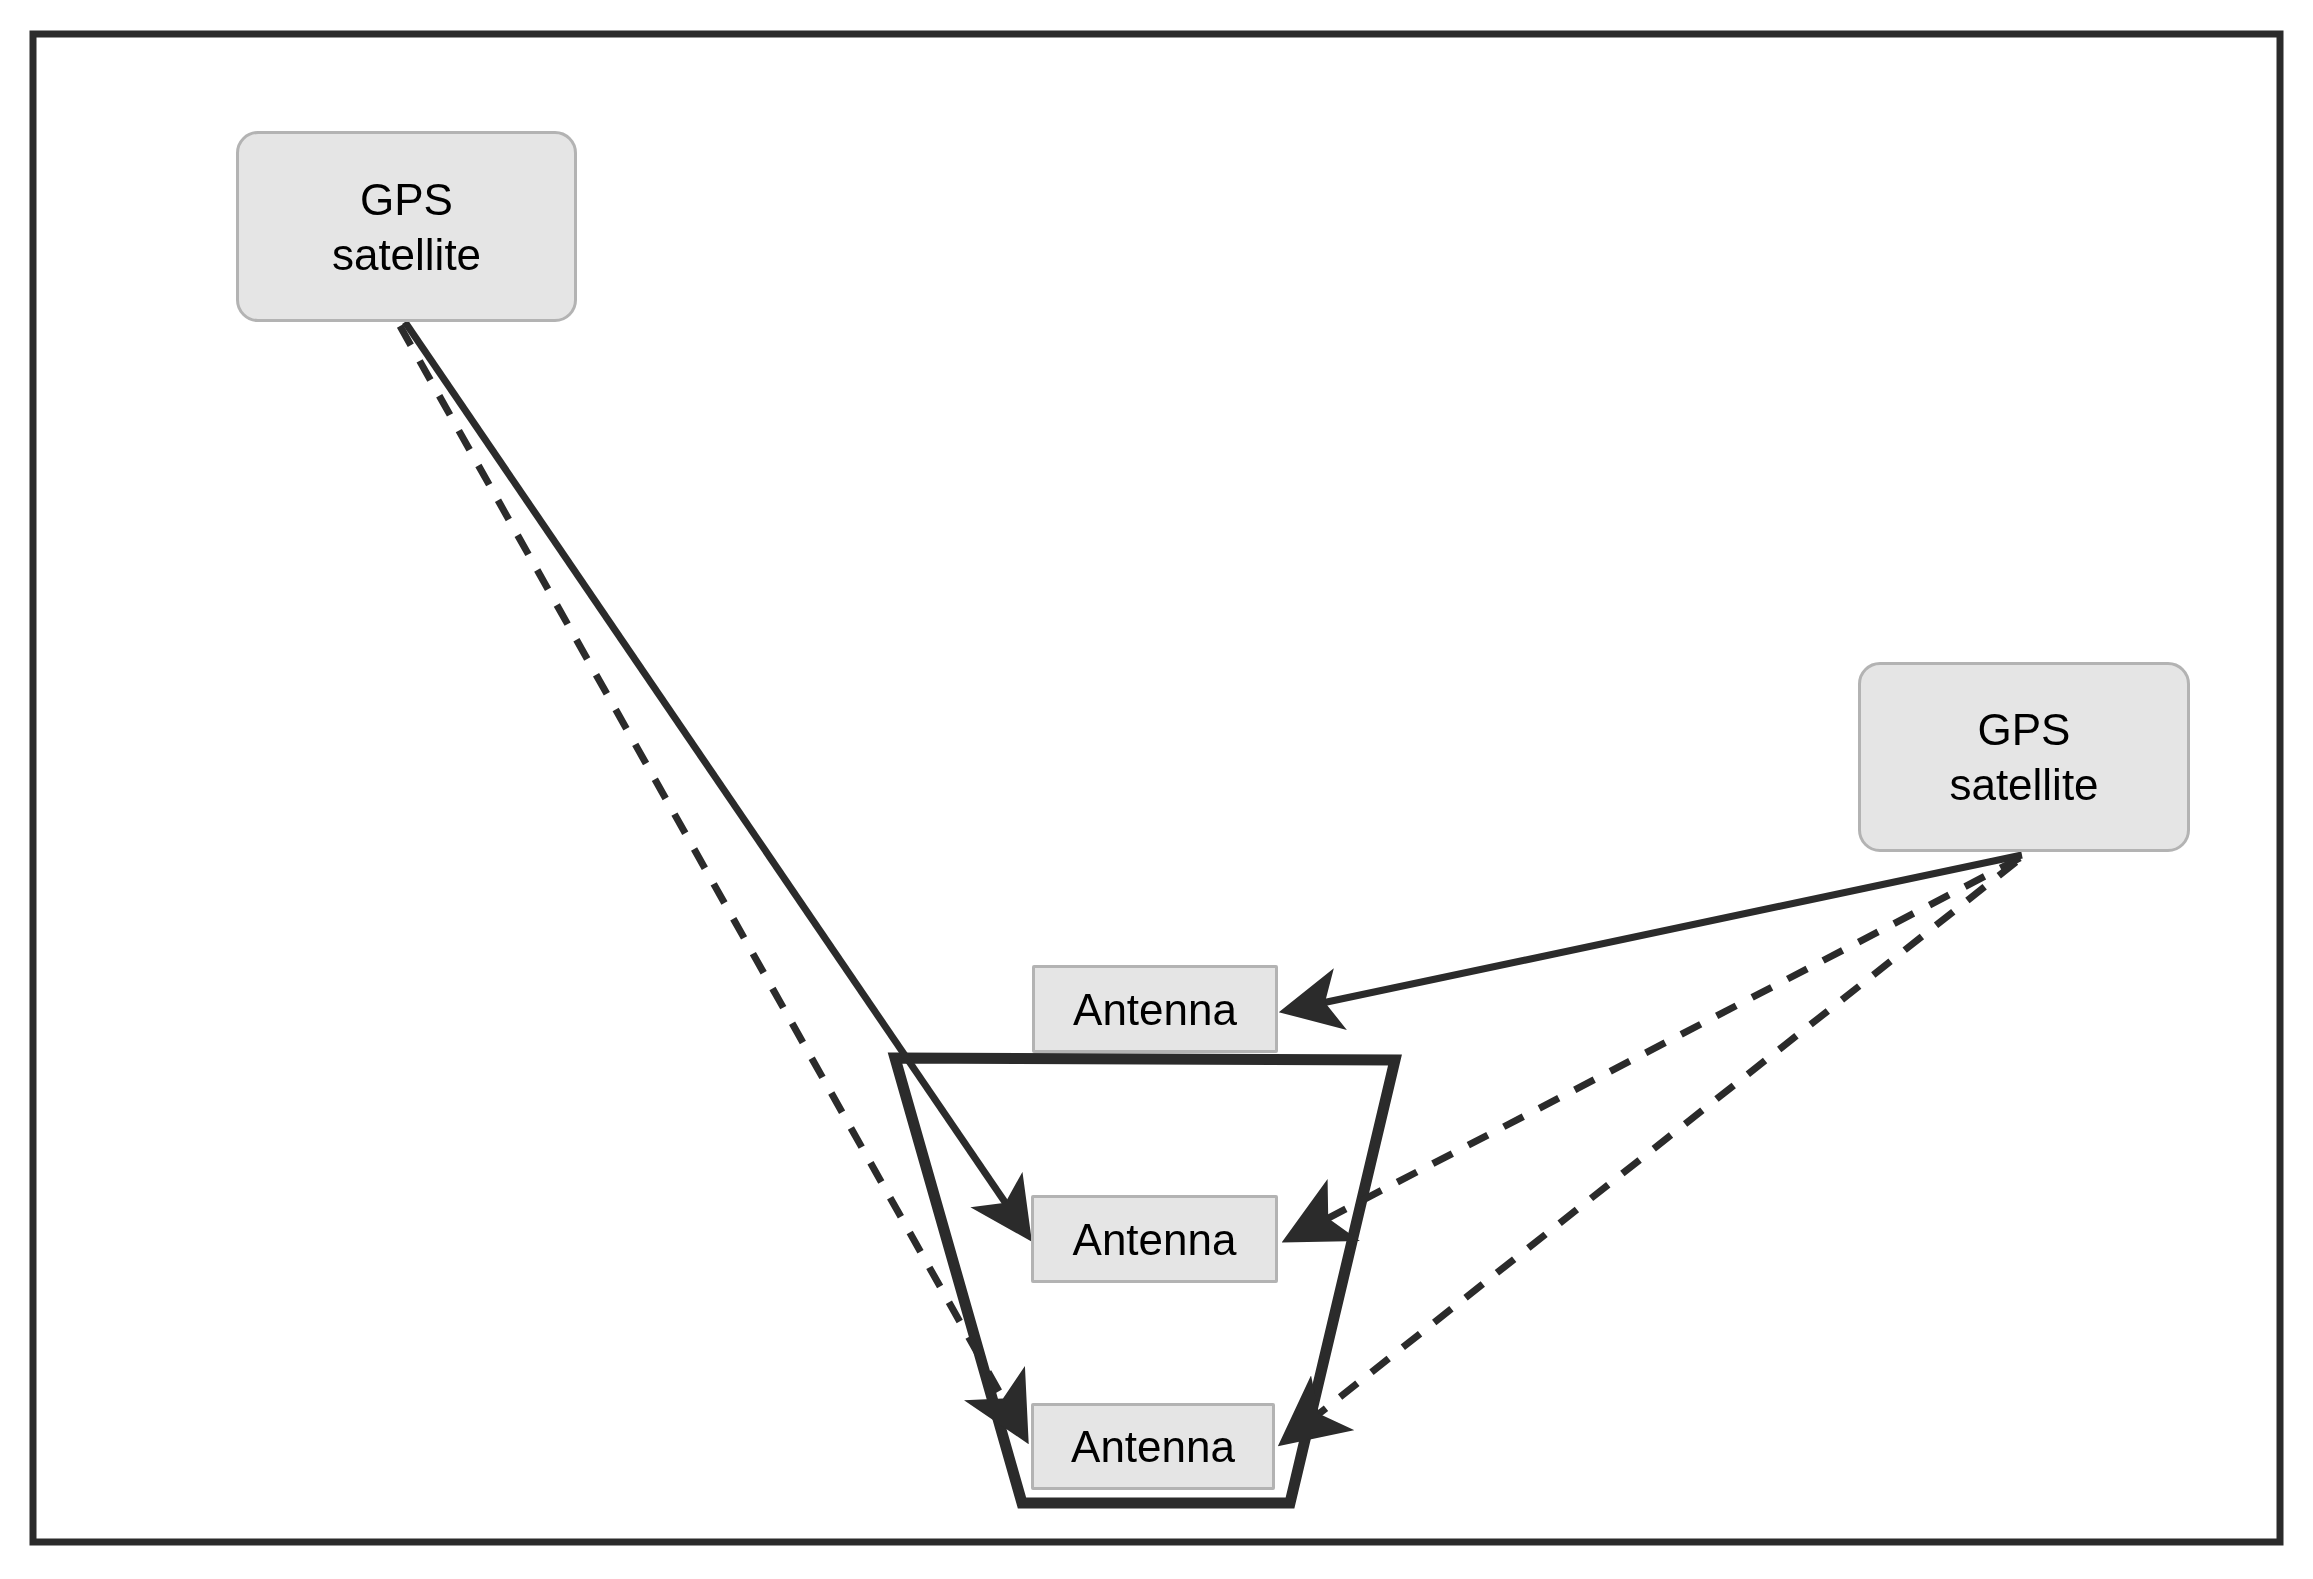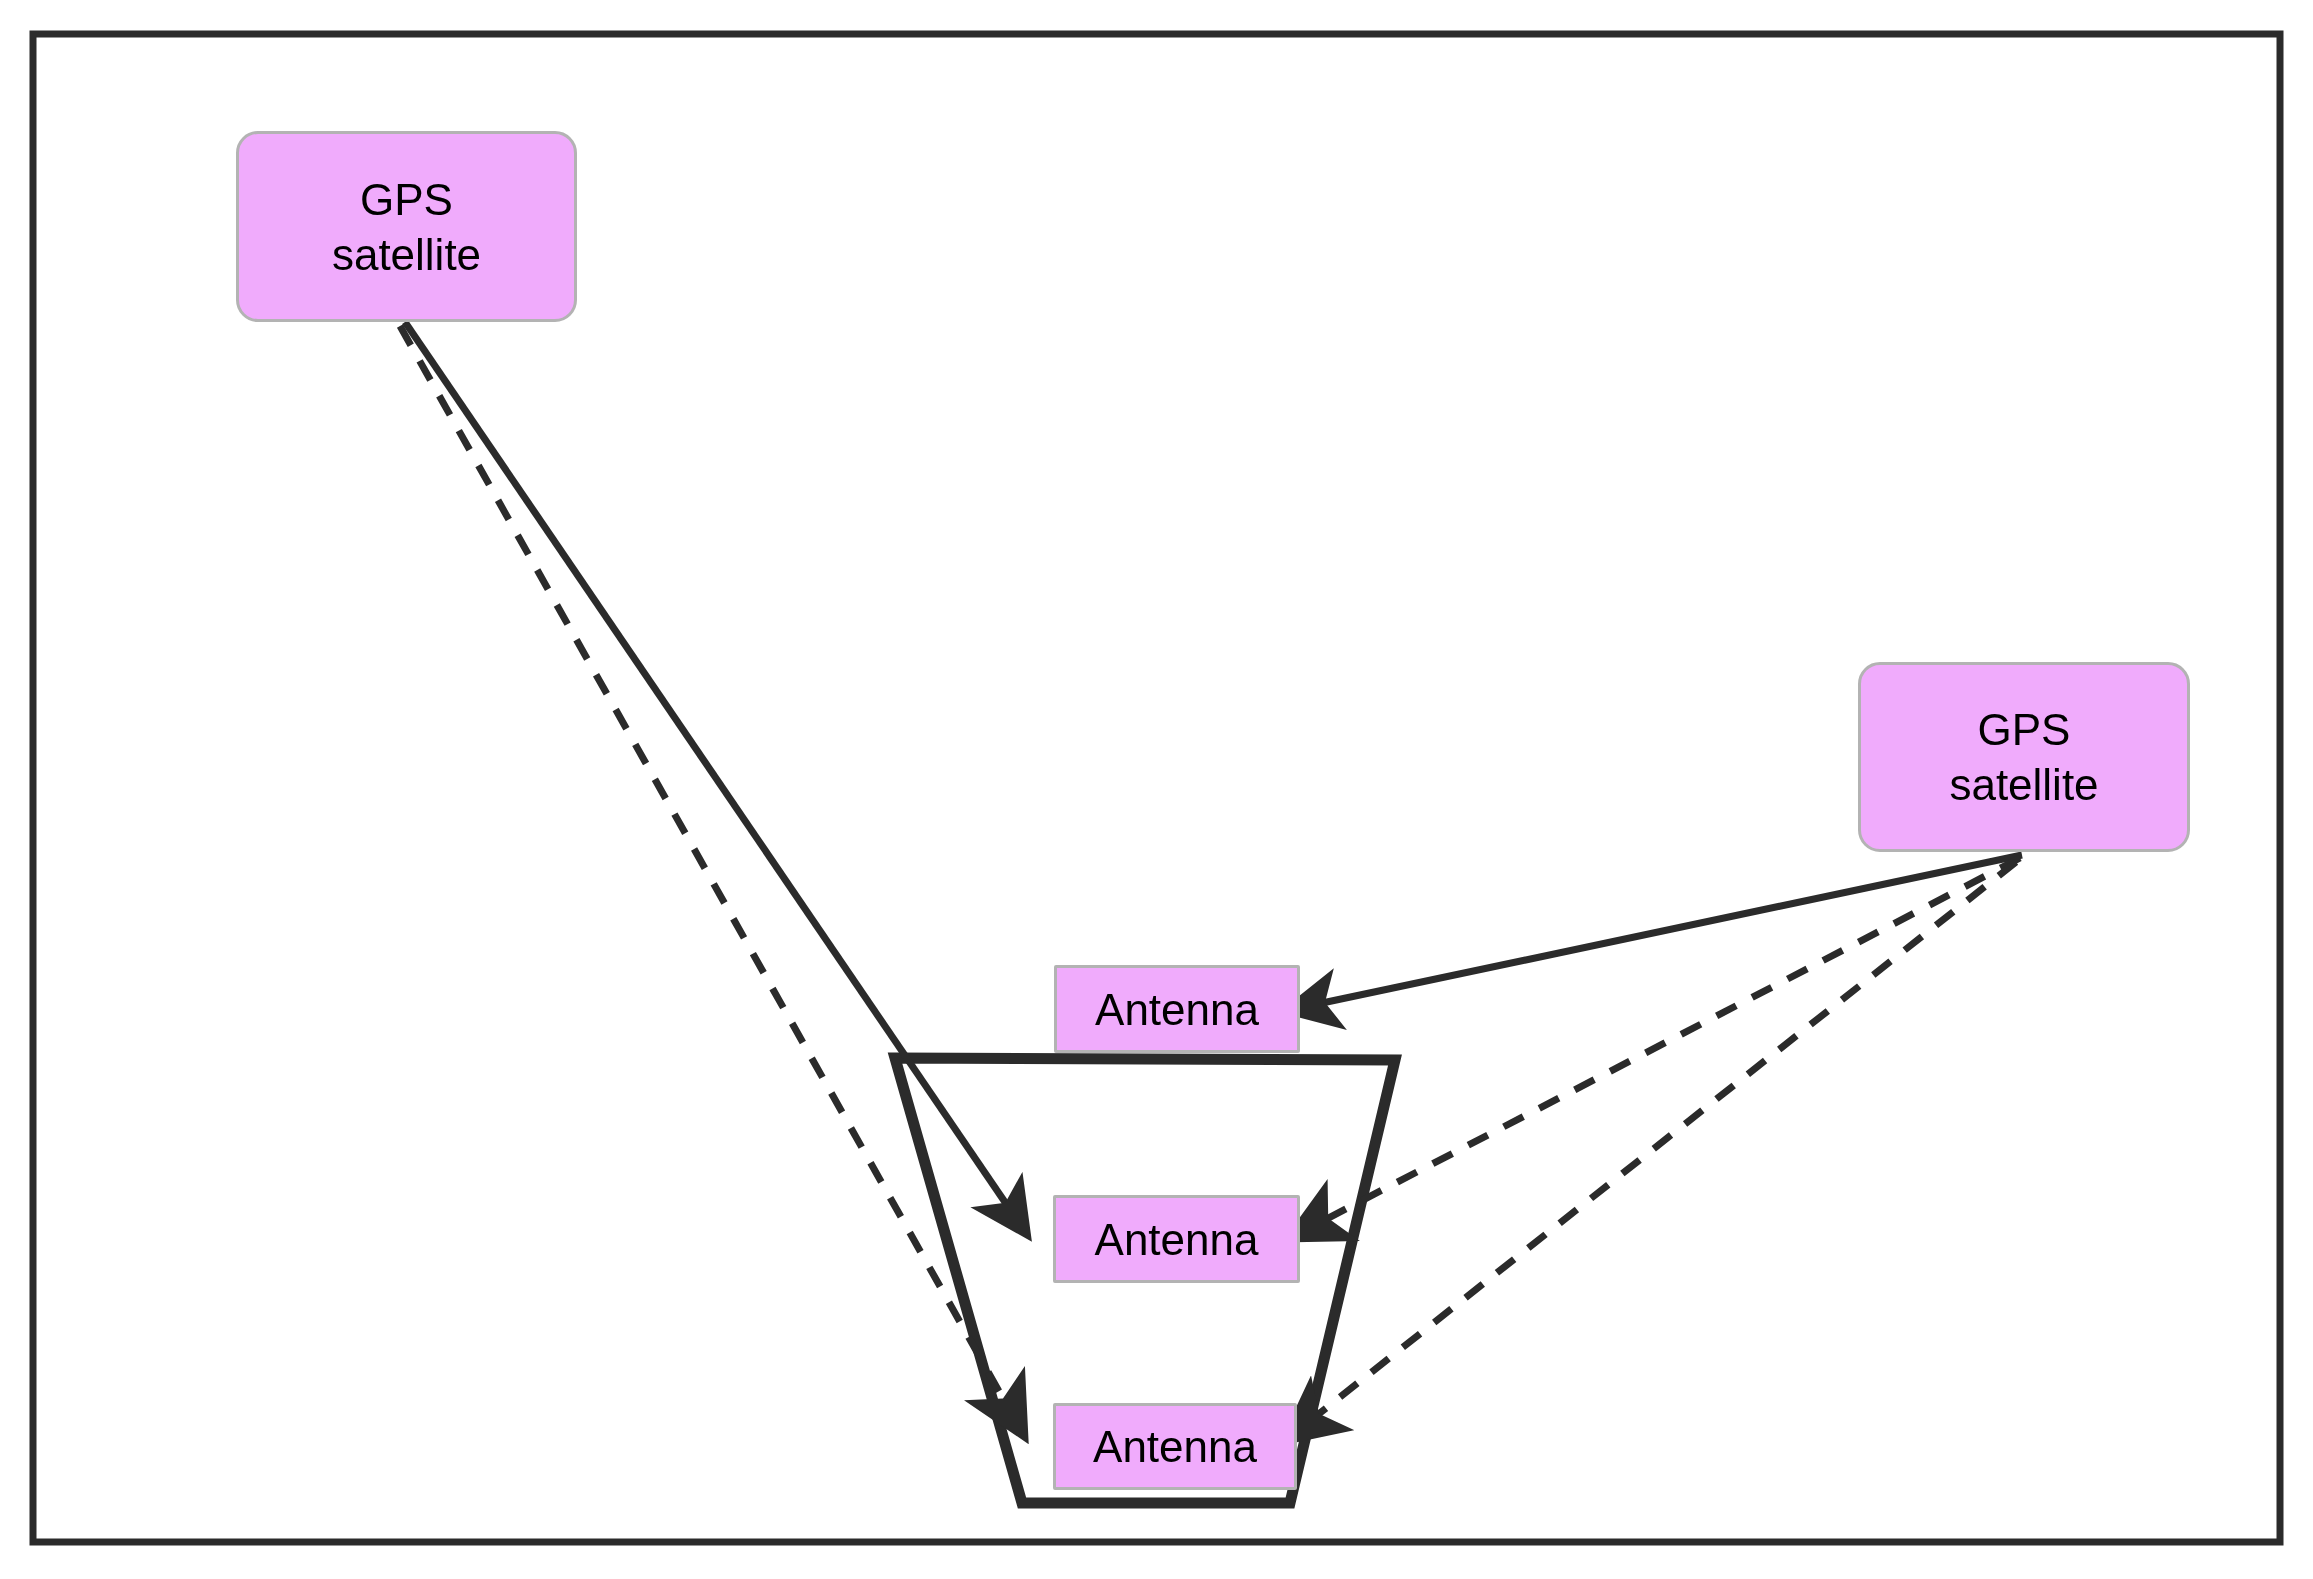--- a/index.html
+++ b/index.html
@@ -22,39 +22,38 @@
   #edges-layer {
     position: absolute;
     left: 0;
     top: 0;
     width: 2313px;
     height: 1579px;
   }
   .node {
     position: absolute;
     box-sizing: border-box;
-    background: #f0abfc;
+    background: #e5e5e5;
     border: 3px solid #b3b3b3;
     display: flex;
     align-items: center;
     justify-content: center;
     text-align: center;
     color: #000000;
     line-height: 1.25;
     white-space: pre-line;
     user-select: none;
   }
   .satellite-node {
     border-radius: 22px;
     font-size: 44px;
   }
   .antenna-node {
     border-radius: 2px;
     font-size: 44px;
-    margin-left: 22px;
   }
   #sat-left  { left: 236px;  top: 131px; width: 341px; height: 191px; }
   #sat-right { left: 1858px; top: 662px; width: 332px; height: 190px; }
   #ant-top    { left: 1032px; top: 965px;  width: 246px; height: 88px; }
   #ant-middle { left: 1031px; top: 1195px; width: 247px; height: 88px; }
   #ant-bottom { left: 1031px; top: 1403px; width: 244px; height: 87px; }
 </style>
 </head>
 <body>
 

